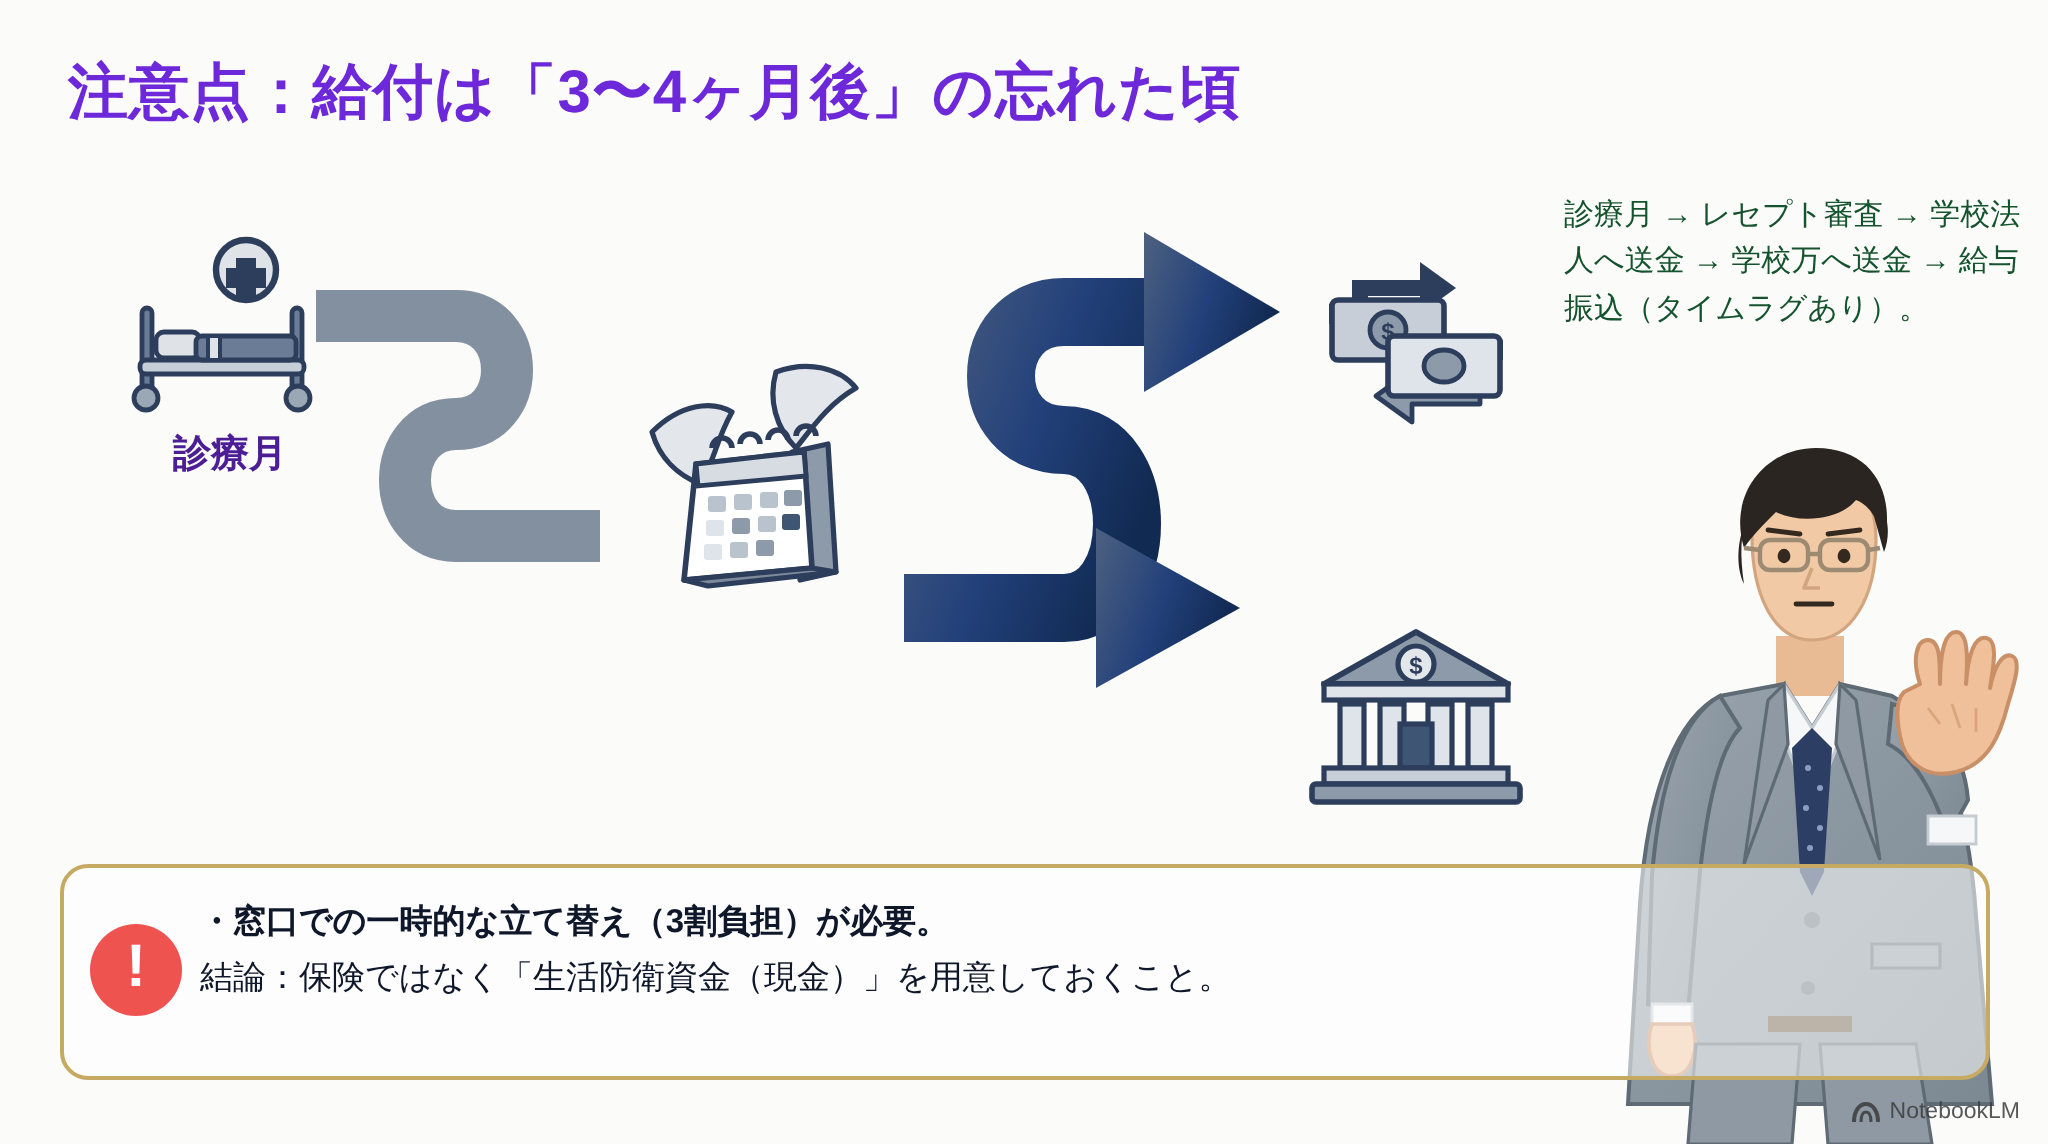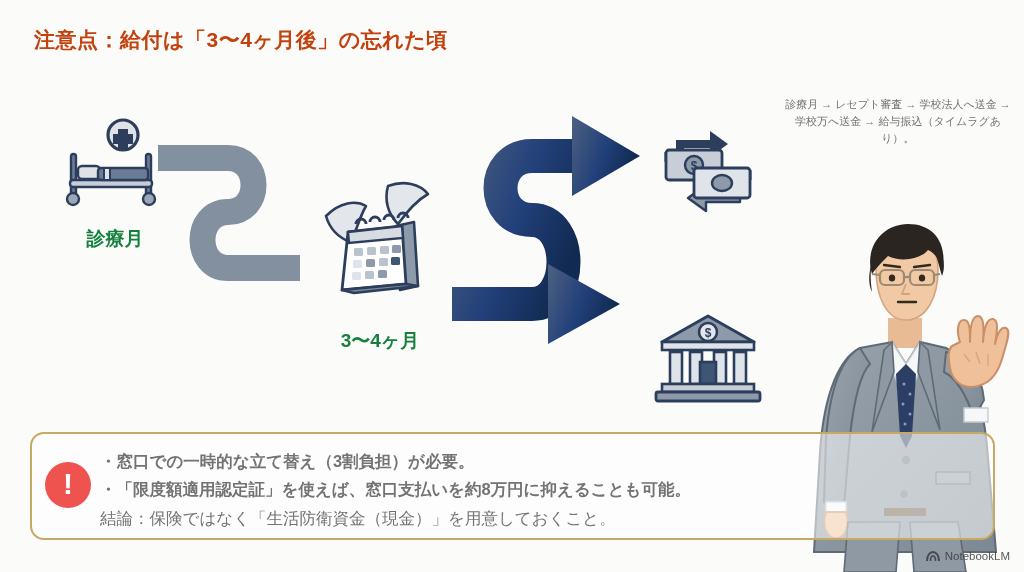--- a/index.html
+++ b/index.html
@@ -7,51 +7,51 @@
     width:1024px;height:572px;
     background:#fbfbfa;
     font-family:"Liberation Sans","DejaVu Sans",sans-serif;
     overflow:hidden;position:relative;
   }
   .slide{position:absolute;inset:0;background:#fbfbfa;}
 
   
   .title{
     position:absolute;left:34px;top:26px;
-    font-size:21px;font-weight:bold;
-    color:#c2410c;letter-spacing:.5px;
+    font-size:30px;font-weight:bold;
+    color:#6d28d9;letter-spacing:.5px;
     white-space:nowrap;
   }
 
   
   .flow{position:absolute;left:0;top:100px;width:790px;height:330px;}
 
   .node{position:absolute;text-align:center;}
   .node .cap{
-    font-size:19px;font-weight:bold;color:#15803d;margin-top:16px;
+    font-size:19px;font-weight:bold;color:#4c1d95;margin-top:4px;
     white-space:nowrap;
   }
 
   #node-treatment{left:40px;top:18px;width:150px;}
   #node-calendar{left:300px;top:80px;width:160px;}
   #node-money{left:638px;top:18px;width:140px;}
   #node-bank{left:638px;top:212px;width:140px;}
 
   .icon-svg{display:block;margin:0 auto;}
 
   
   .conn{position:absolute;}
   #conn1{left:150px;top:22px;}
   #conn2{left:440px;top:8px;}
 
   
   .note{
     position:absolute;left:782px;top:96px;width:232px;
-    font-size:11px;line-height:1.55;color:#737373;
-    text-align:center;font-weight:500;
+    font-size:15px;line-height:1.55;color:#14532d;
+    font-weight:500;
   }
 
   
   .person{position:absolute;left:788px;top:222px;width:236px;height:350px;}
 
   
   .warnbox{
     position:absolute;left:30px;top:432px;width:965px;height:108px;
     border:2.5px solid #c6a963;border-radius:14px;
     background:rgba(255,255,255,.55);
@@ -61,21 +61,21 @@
     position:absolute;left:45px;top:462px;width:46px;height:46px;
     border-radius:50%;background:#ef5350;
     display:flex;align-items:center;justify-content:center;
   }
   .alert-icon span{
     color:#fff;font-size:30px;font-weight:bold;line-height:1;
     transform:translateY(-1px);
   }
   .warn-lines{
     position:absolute;left:100px;top:447px;width:680px;
-    font-size:16.5px;line-height:1.72;color:#737373;font-weight:bold;
+    font-size:16.5px;line-height:1.72;color:#0f172a;font-weight:bold;
   }
   .warn-lines .l3{font-weight:normal;}
 
   
   .watermark{
     position:absolute;right:14px;bottom:10px;
     display:flex;align-items:flex-start;gap:5px;
     color:#3c3c3c;font-size:11.5px;opacity:.85;
   }
 </style>
@@ -153,21 +153,20 @@
           <rect x="43" y="80" width="9" height="8" rx="1.5" fill="#dfe4ea"></rect>
           <rect x="56" y="79" width="9" height="8" rx="1.5" fill="#8d9aa9"></rect>
           <rect x="69" y="78" width="9" height="8" rx="1.5"></rect>
           <rect x="81" y="77" width="9" height="8" rx="1.5" fill="#3e5573"></rect>
           <rect x="42" y="92" width="9" height="8" rx="1.5" fill="#dfe4ea"></rect>
           <rect x="55" y="91" width="9" height="8" rx="1.5"></rect>
           <rect x="68" y="90" width="9" height="8" rx="1.5" fill="#8d9aa9"></rect>
         </g>
         <path d="M32 110 L96 104 L108 106 L44 113 Z" fill="#7d8a99" stroke="#2c3e5c" stroke-width="2.6" stroke-linejoin="round"></path>
       </svg>
-      <div class="cap">3〜4ヶ月</div>
     </div>
 
     <div class="node" id="node-money">
       <svg width="120" height="105" viewBox="0 0 120 105" class="icon-svg">
         <path d="M28 22 h34 v-9 l18 13 -18 13 v-9 H36 v10 h-8 z" fill="#2c3e5c"></path>
         <path d="M92 84 H58 v9 L40 80 l18 -13 v9 h26 V66 h8 z" fill="#8d9aa9" stroke="#2c3e5c" stroke-width="2.4" stroke-linejoin="round"></path>
         <path d="M18 34 h14 M18 34 v10 M102 62 h-14 M102 62 v-10" stroke="#2c3e5c" stroke-width="3" fill="none"></path>
         <rect x="18" y="32" width="56" height="30" rx="3" fill="#c7ced8" stroke="#2c3e5c" stroke-width="2.8"></rect>
         <circle cx="46" cy="47" r="9" fill="#8d9aa9" stroke="#2c3e5c" stroke-width="2.4"></circle>
         <text x="46" y="52" font-size="12" font-weight="bold" text-anchor="middle" fill="#2c3e5c" font-family="'Liberation Sans',sans-serif">$</text>
@@ -284,21 +283,20 @@
   </div>
 
   <div class="warnbox"></div>
 
   <div class="alert-icon">
     <span>!</span>
   </div>
 
   <div class="warn-lines">
     <div class="l1">・窓口での一時的な立て替え（3割負担）が必要。</div>
-    <div class="l2">・「限度額適用認定証」を使えば、窓口支払いを約8万円に抑えることも可能。</div>
     <div class="l3">結論：保険ではなく「生活防衛資金（現金）」を用意しておくこと。</div>
   </div>
 
   <div class="watermark">
     <svg width="14" height="12" viewBox="0 0 14 12">
       <path d="M1 11 C1 5 4 2 7 2 C10 2 13 5 13 11" fill="none" stroke="#3c3c3c" stroke-width="2"></path>
       <path d="M4.5 11 C4.5 7.5 5.5 6 7 6 C8.5 6 9.5 7.5 9.5 11" fill="none" stroke="#3c3c3c" stroke-width="1.6"></path>
     </svg>
     <span>NotebookLM</span>
   </div>

